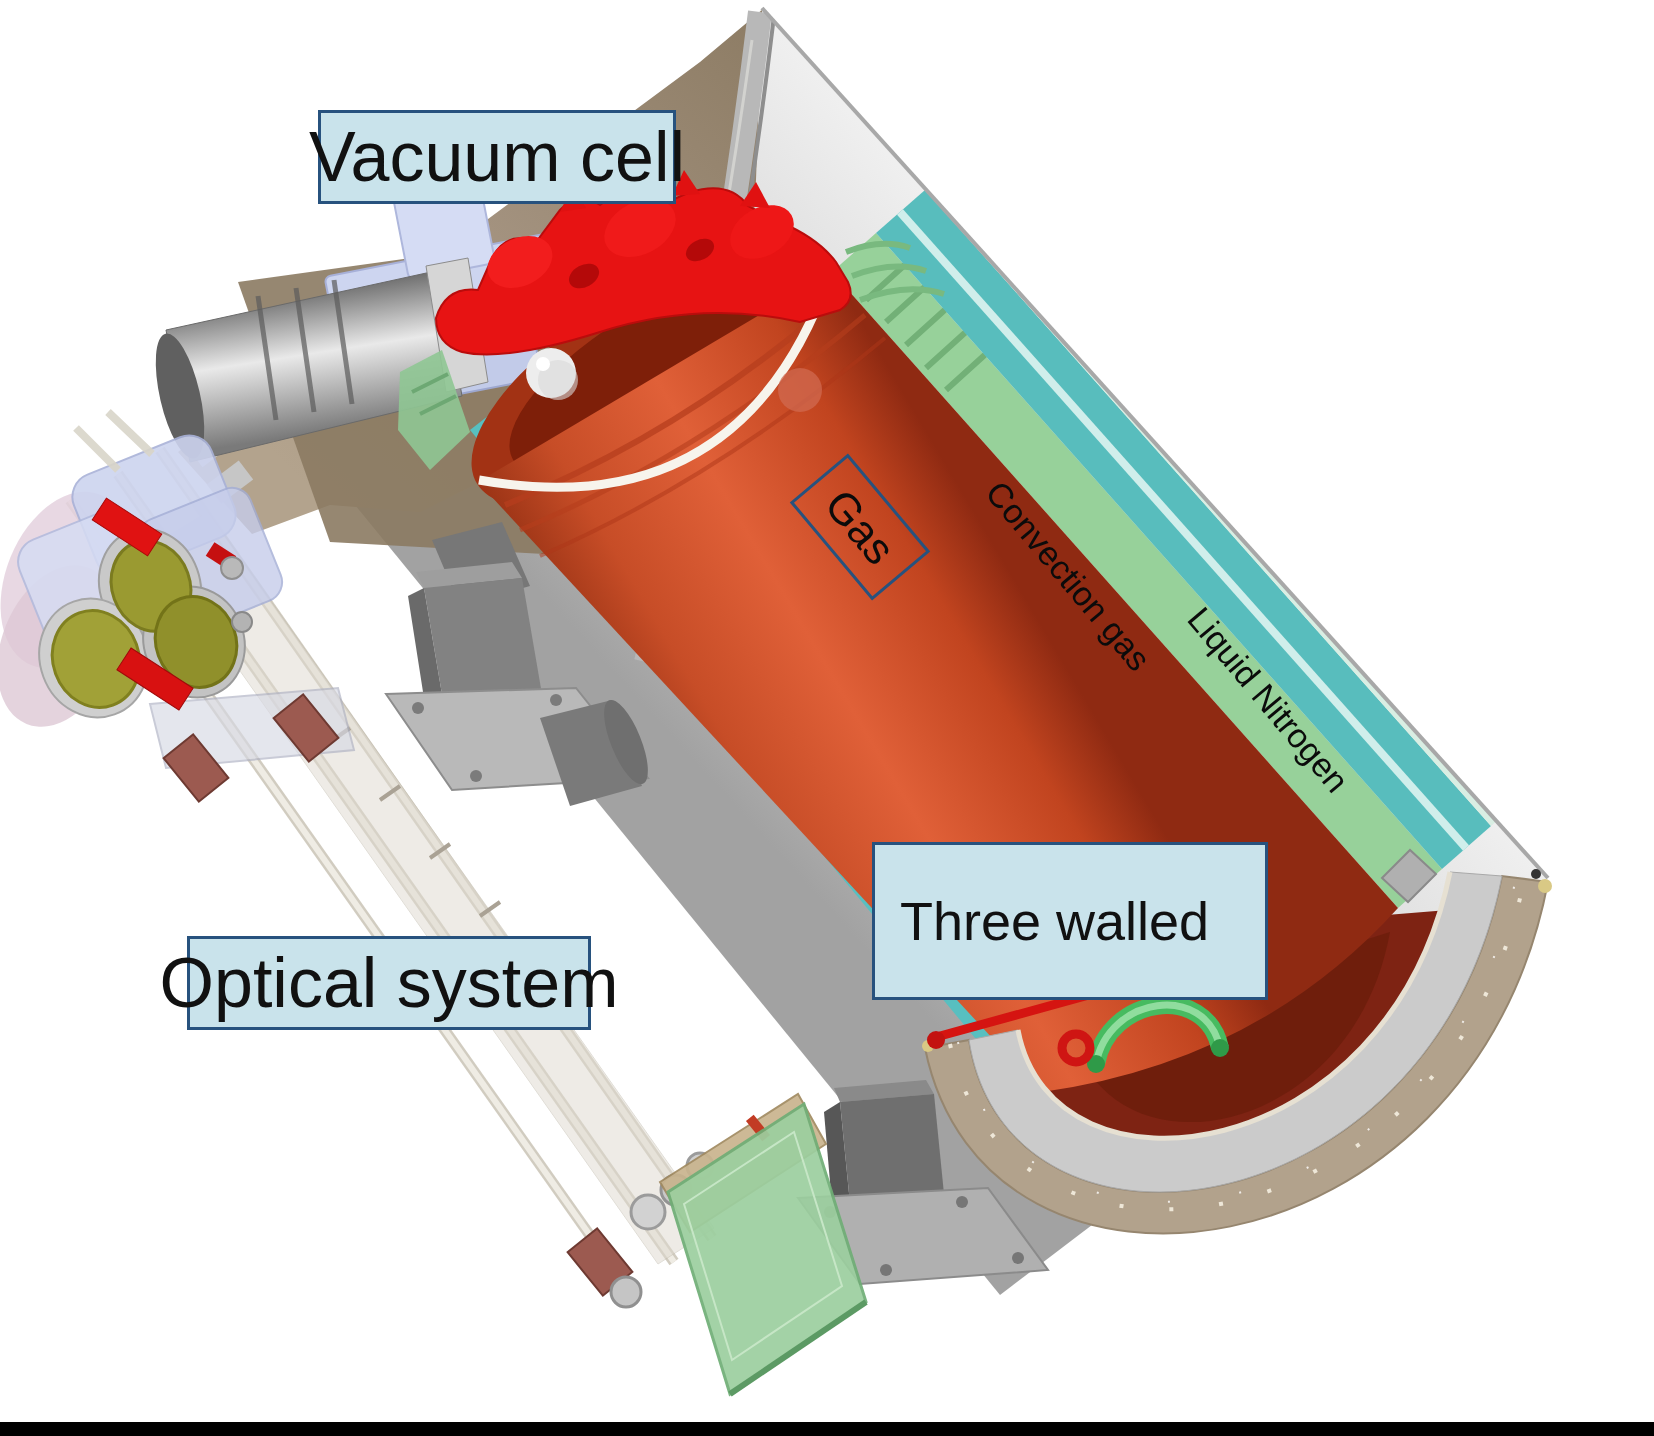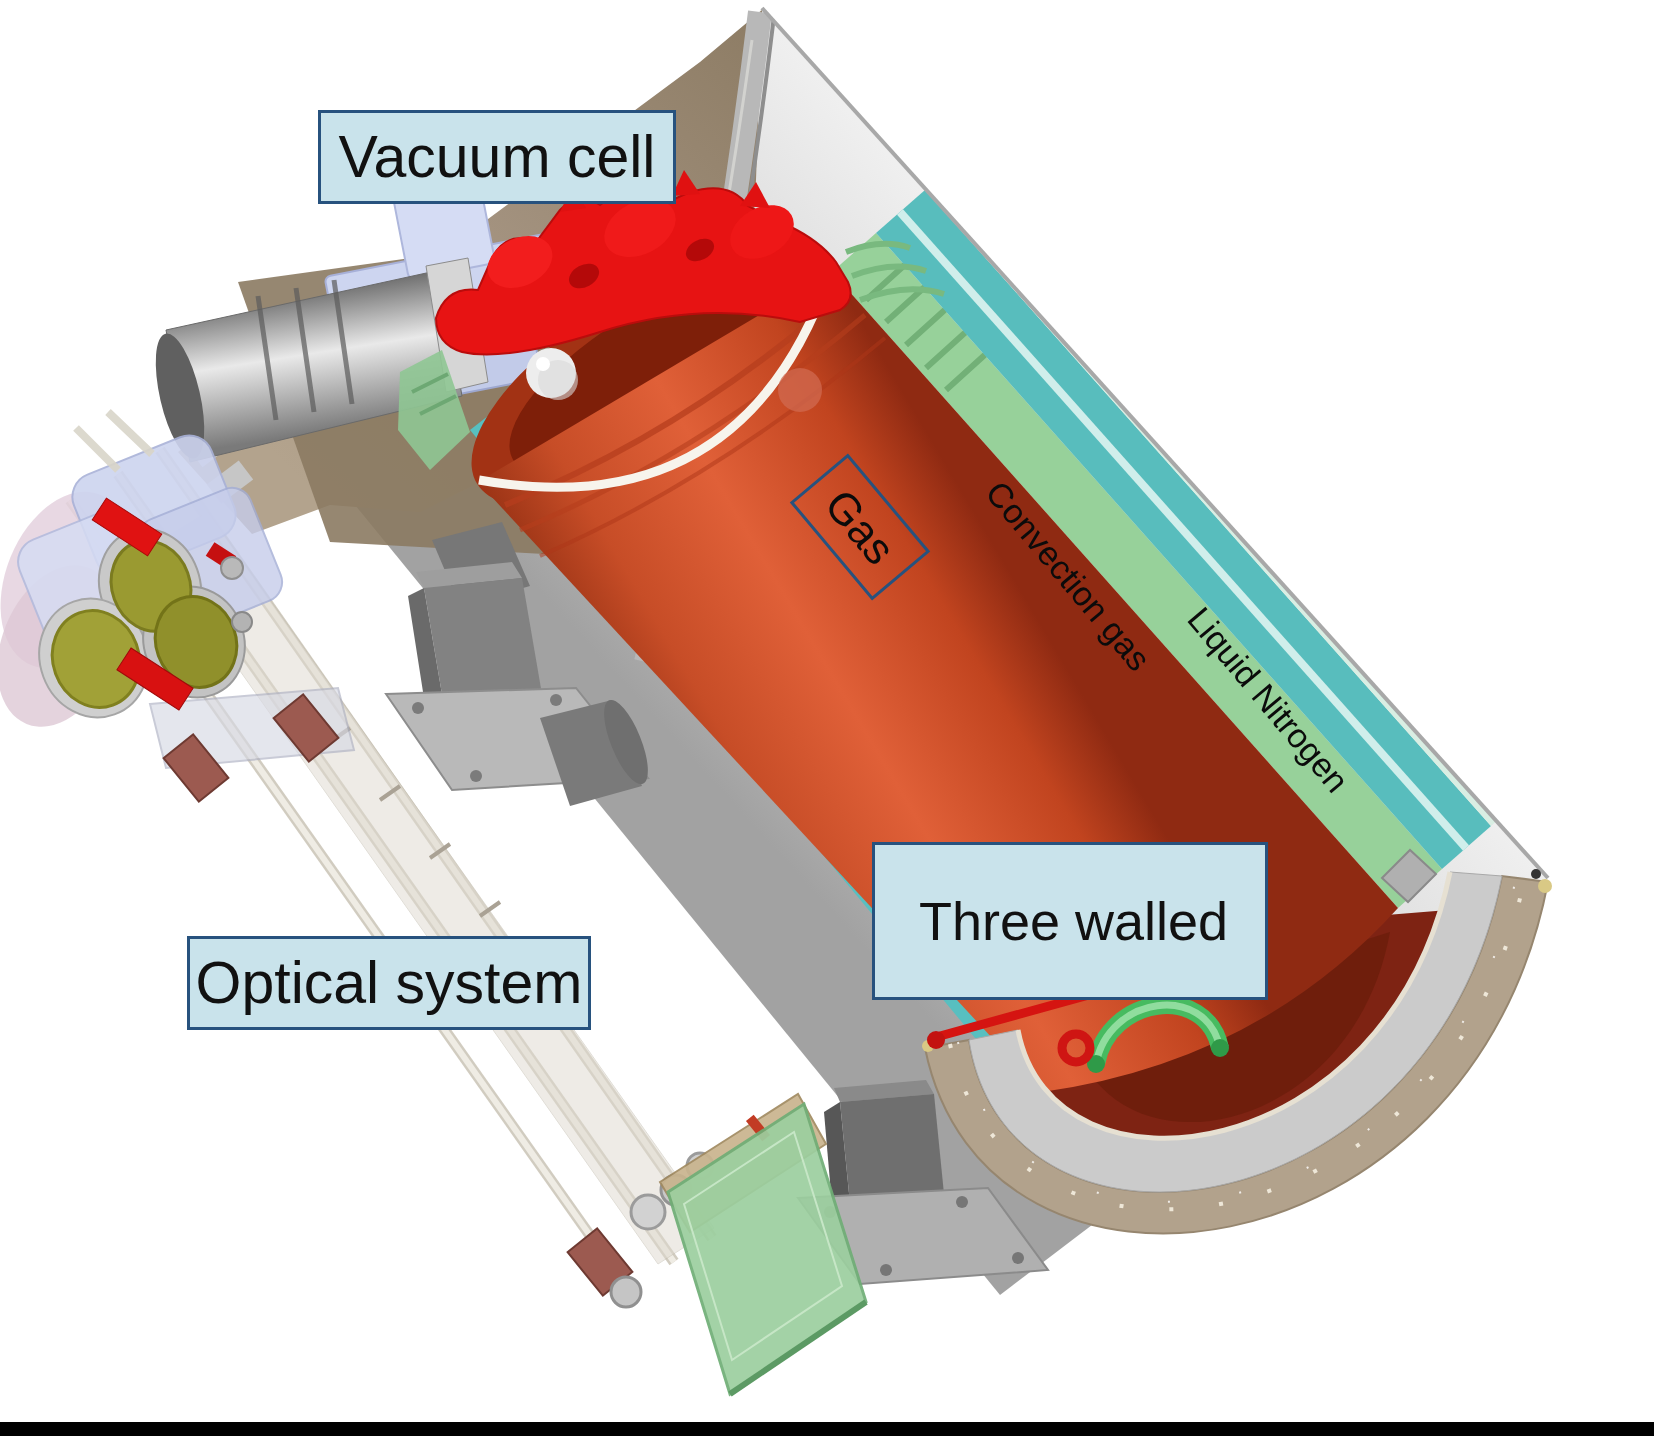--- a/index.html
+++ b/index.html
@@ -1,25 +1,25 @@
 <!DOCTYPE html>
 <html style="--label_fill: #c9e3eb; --label_border: #27527e; --label_text: #111111; --background: #ffffff; --frame_bar: #000000; --gas_cell_red: #d9532c; --flange_red: #e71313; --convection_green: #a7d9ac; --nitrogen_teal: #58bfc0; --vessel_gray: #c6c6c6; --cut_face_tan: #a1907a; --cap_interior_maroon: #7e2313; --optics_lens_olive: #9a9a31; --optics_glass_green: #9ccf9f; --flange_lavender: #cdd5f0;"><head>
 <meta charset="utf-8">
 <style>
   html,body{margin:0;padding:0;background:#fff;}
   #stage{position:relative;width:1654px;height:1436px;background:var(--background,#fff);overflow:hidden;
          font-family:"Liberation Sans",sans-serif;}
   #scene{position:absolute;left:0;top:0;width:1654px;height:1436px;}
   .label-box{position:absolute;background:var(--label_fill,#c9e3eb);border:3px solid var(--label_border,#27527e);
              color:var(--label_text,#111);display:flex;align-items:center;justify-content:center;
-             font-size:59px;line-height:1.3;box-sizing:border-box;white-space:nowrap;}
+             font-size:70px;line-height:1.3;box-sizing:border-box;white-space:nowrap;}
   #vacuum-label{left:318px;top:110px;width:358px;height:94px;}
   #optical-label{left:187px;top:936px;width:404px;height:94px;text-align:center;}
   #threewalled-label{left:872px;top:842px;width:396px;height:158px;flex-direction:column;
-                     align-items:flex-start;justify-content:center;padding-left:44px;font-size:54px;line-height:74px;}
+                     align-items:flex-start;justify-content:center;padding-left:25px;font-size:54px;line-height:74px;}
   .rot{position:absolute;transform-origin:center;color:#0b0b0b;white-space:nowrap;}
   #gas-label{left:860px;top:527px;width:128px;height:76px;border:3px solid var(--label_border,#27527e);
              box-sizing:border-box;display:flex;align-items:center;justify-content:center;font-size:44px;
              transform:translate(-50%,-50%) rotate(50deg);color:#0b0b0b;}
   #convection-label{left:1068px;top:576px;font-size:34px;transform:translate(-50%,-50%) rotate(50deg);}
   #nitrogen-label{left:1268px;top:700px;font-size:34px;transform:translate(-50%,-50%) rotate(50deg);}
   #bottom-bar{position:absolute;left:0;top:1422px;width:1654px;height:14px;background:var(--frame_bar,#000);}
 </style>
 </head>
 <body>

